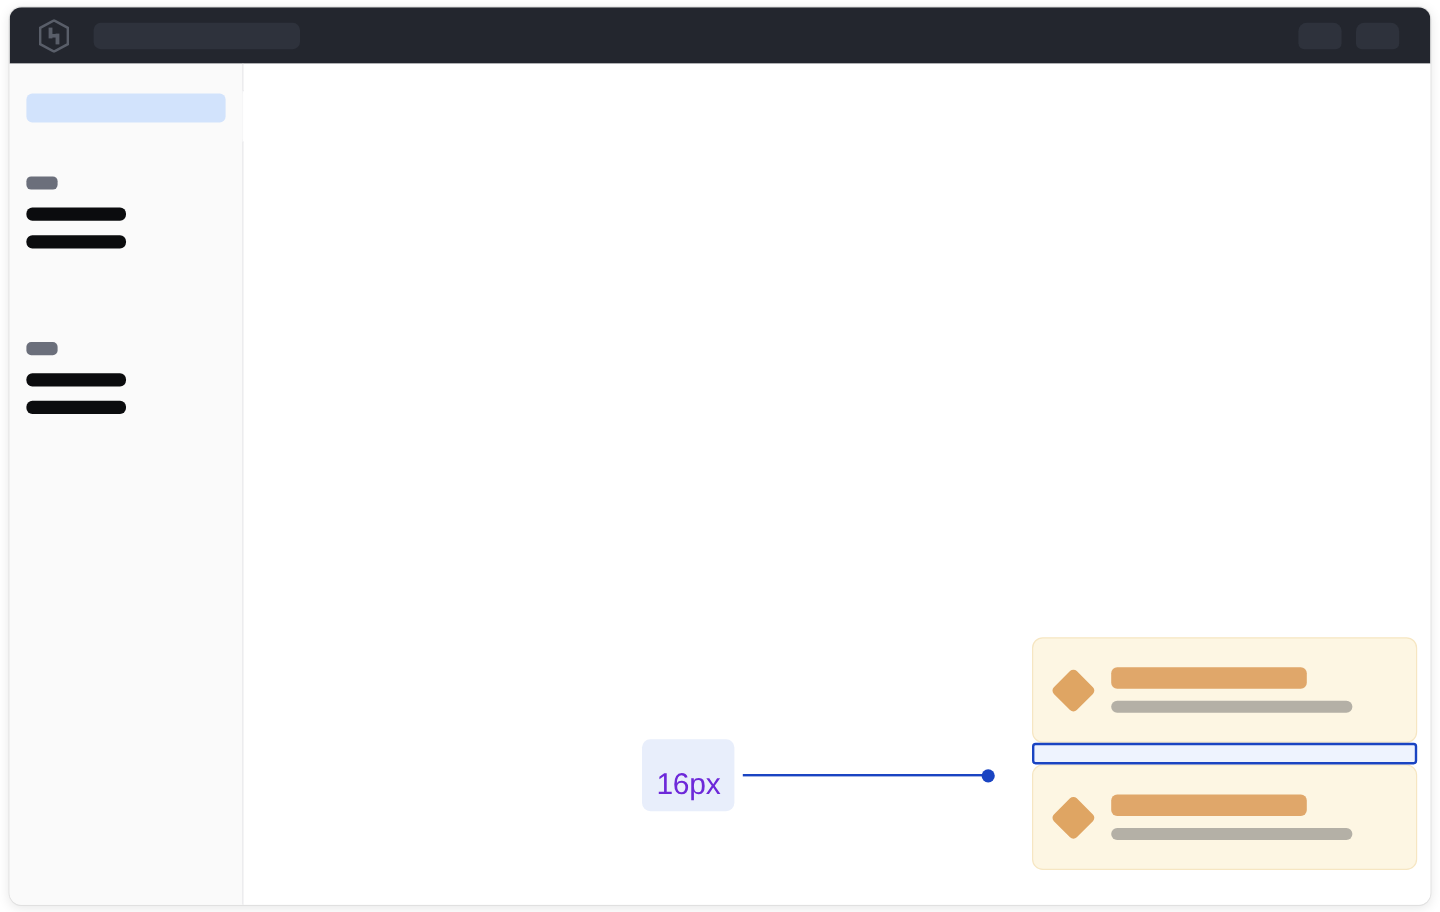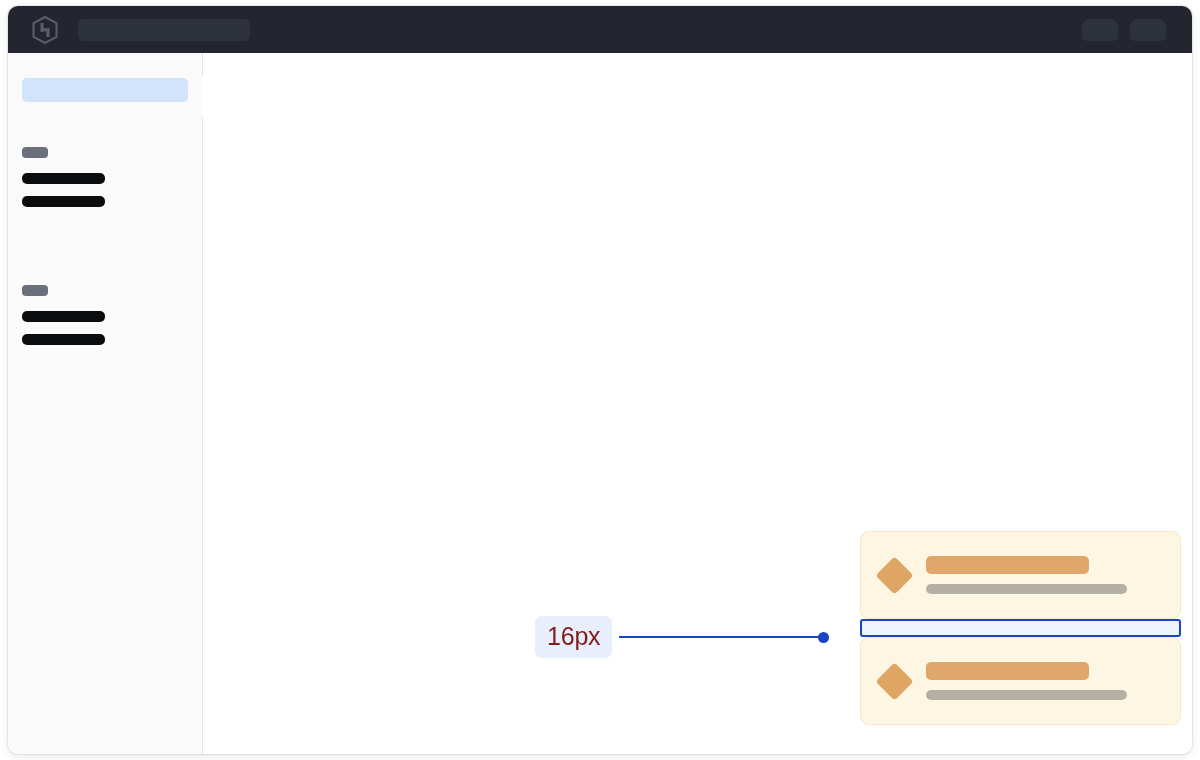--- a/index.html
+++ b/index.html
@@ -191,24 +191,24 @@
   #measure-callout {
     position: absolute;
     left: 332px;
     top: 563px;
     display: flex;
     align-items: center;
   }
 
   #measure-chip {
     background: #e8eefb;
-    color: #7f1d1d;
+    color: #6d28d9;
     font-size: 25px;
     line-height: 1;
-    padding: 8px 12px 9px 12px;
+    padding: 26px 12px 9px 12px;
     border-radius: 7px;
     letter-spacing: -0.2px;
   }
 
   #measure-line {
     width: 200px;
     height: 2px;
     background: #1a44c2;
     margin-left: 7px;
   }

